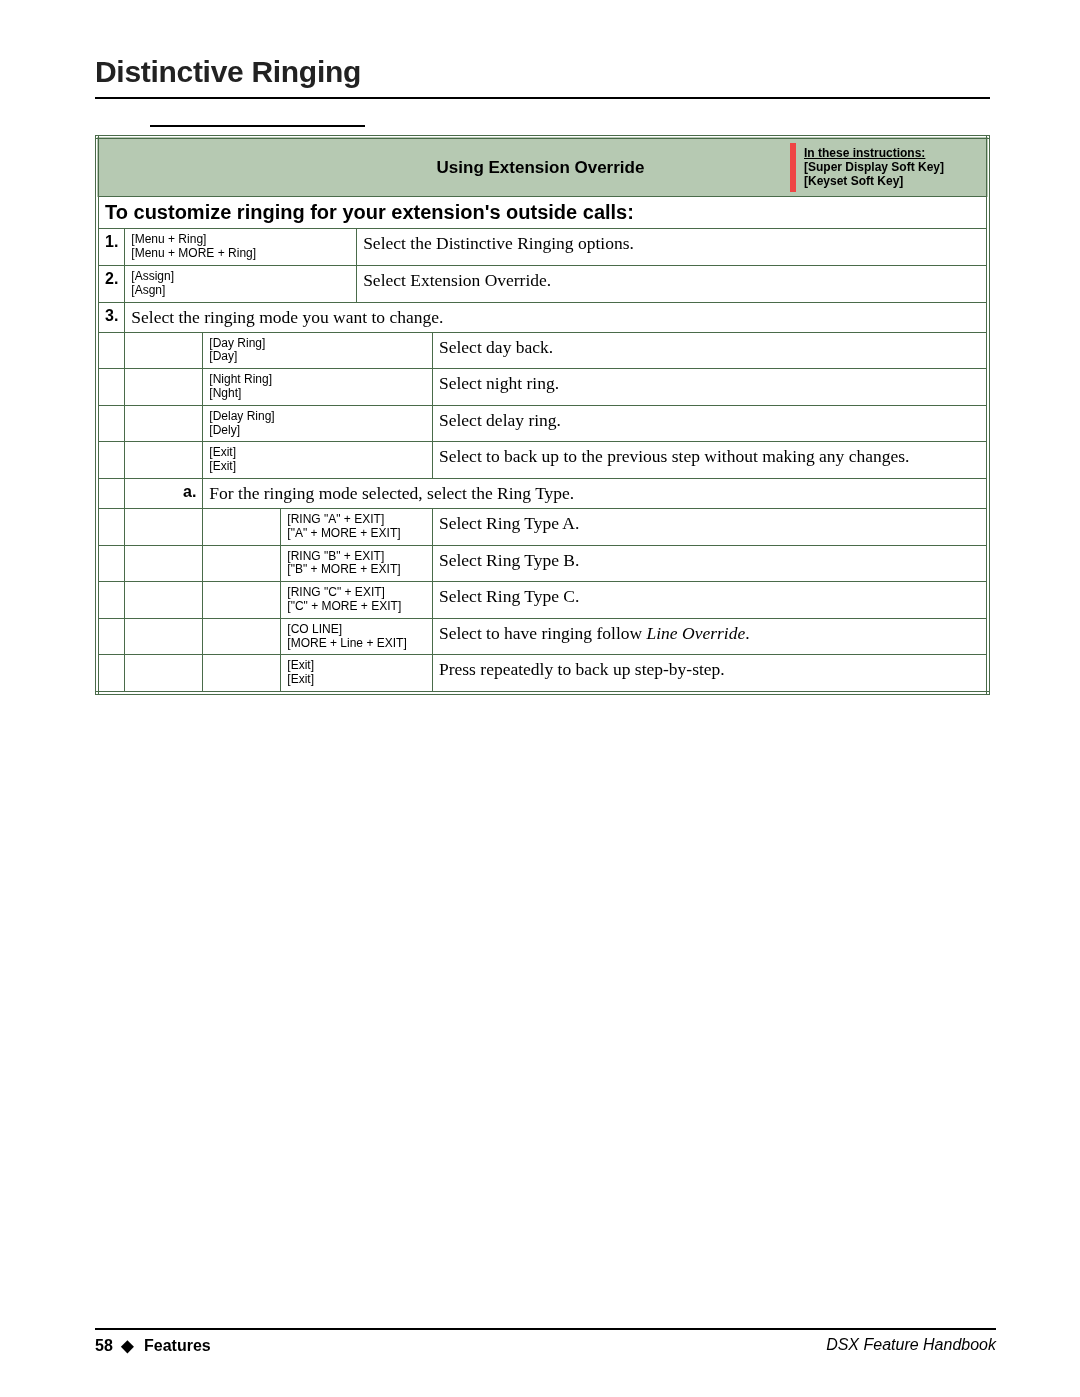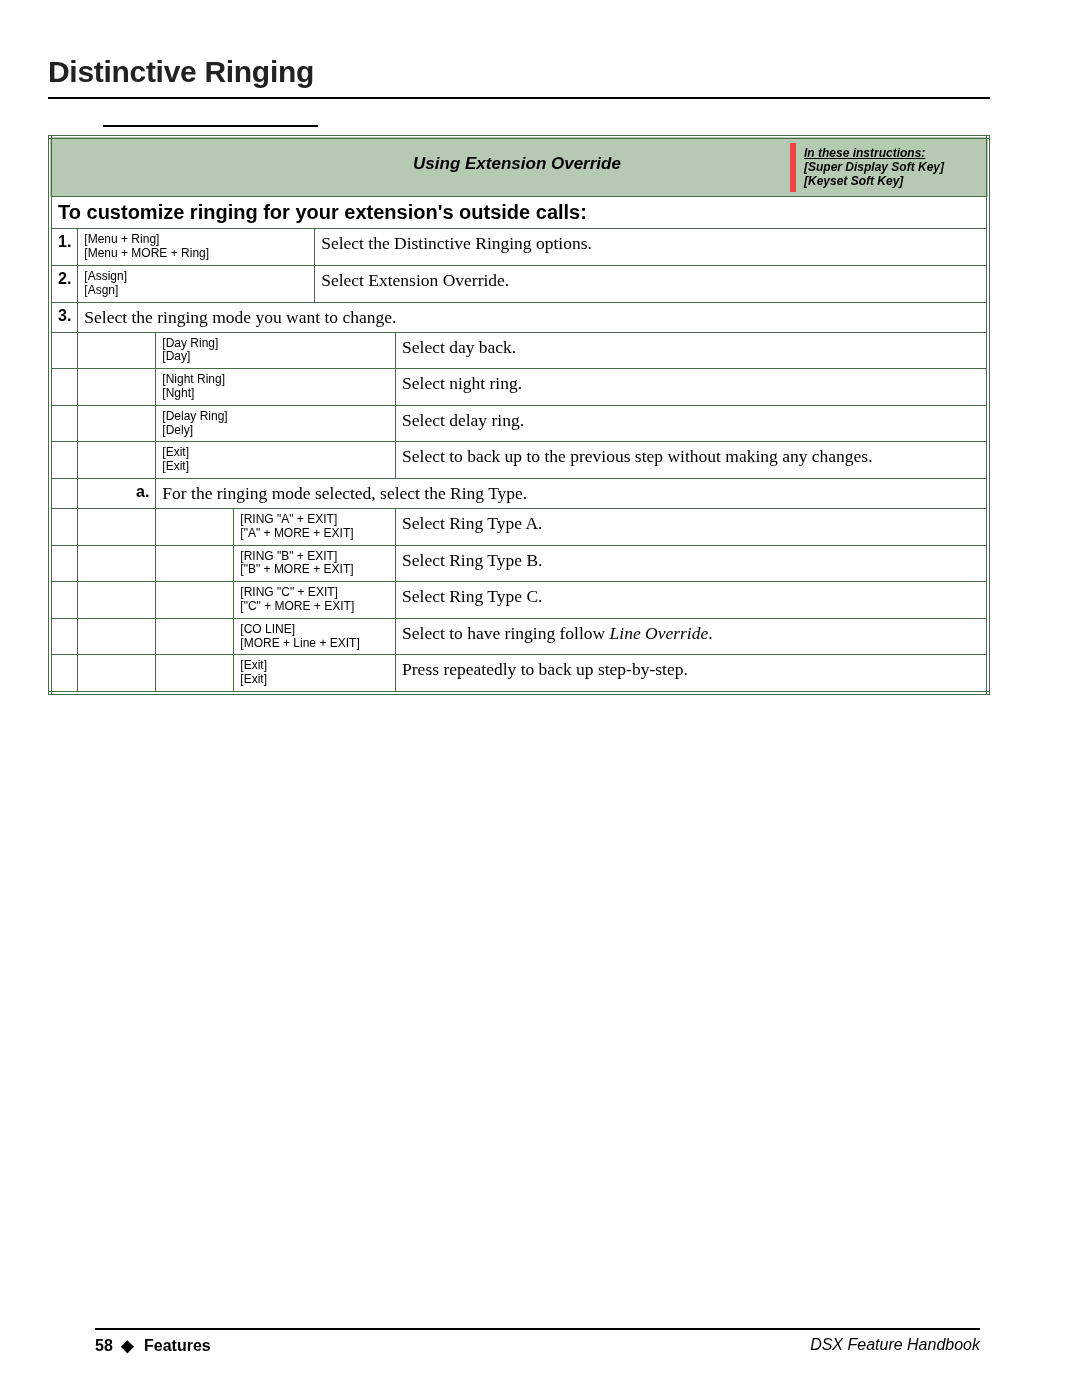--- a/index.html
+++ b/index.html
@@ -6,21 +6,21 @@
   body {
     margin: 0;
     padding: 0;
     background: #fff;
     font-family: "Times New Roman", Times, serif;
     width: 1080px;
     height: 1397px;
     position: relative;
   }
   .page {
-    padding: 55px 90px 0 48px;
+    padding: 55px 90px 0 95px;
   }
   .title {
     font-family: Arial, Helvetica, sans-serif;
     font-weight: bold;
     font-size: 30px;
     color: #222;
     letter-spacing: -0.3px;
     margin-bottom: 8px;
   }
   .title-rule {
@@ -50,22 +50,21 @@
     border: 1px solid #4a6b4a;
     vertical-align: top;
     padding: 4px 6px;
   }
   .hdr-green {
     background: #b6c9b2;
     padding: 0;
   }
   .hdr-flex {
     display: flex;
-    align-items: flex-start;
-    font-style: italic;
+    align-items: center;
   }
   .hdr-center {
     flex: 1;
     text-align: center;
     font-family: Arial, Helvetica, sans-serif;
     font-weight: bold;
     font-size: 17px;
     padding: 11px 4px 11px 190px;
   }
   .hdr-right {
@@ -113,21 +112,21 @@
     font-weight: bold;
     font-size: 16px;
     text-align: right;
     white-space: nowrap;
     padding: 6px 8px 6px 4px;
   }
   .footer {
     position: absolute;
     bottom: 42px;
     left: 95px;
-    right: 100px;
+    right: 84px;
   }
   .footer-rule {
     border: none;
     border-top: 2px solid #000;
     margin: 0 0 6px 0;
   }
   .footer-line {
     display: flex;
     justify-content: space-between;
     font-family: Arial, Helvetica, sans-serif;

